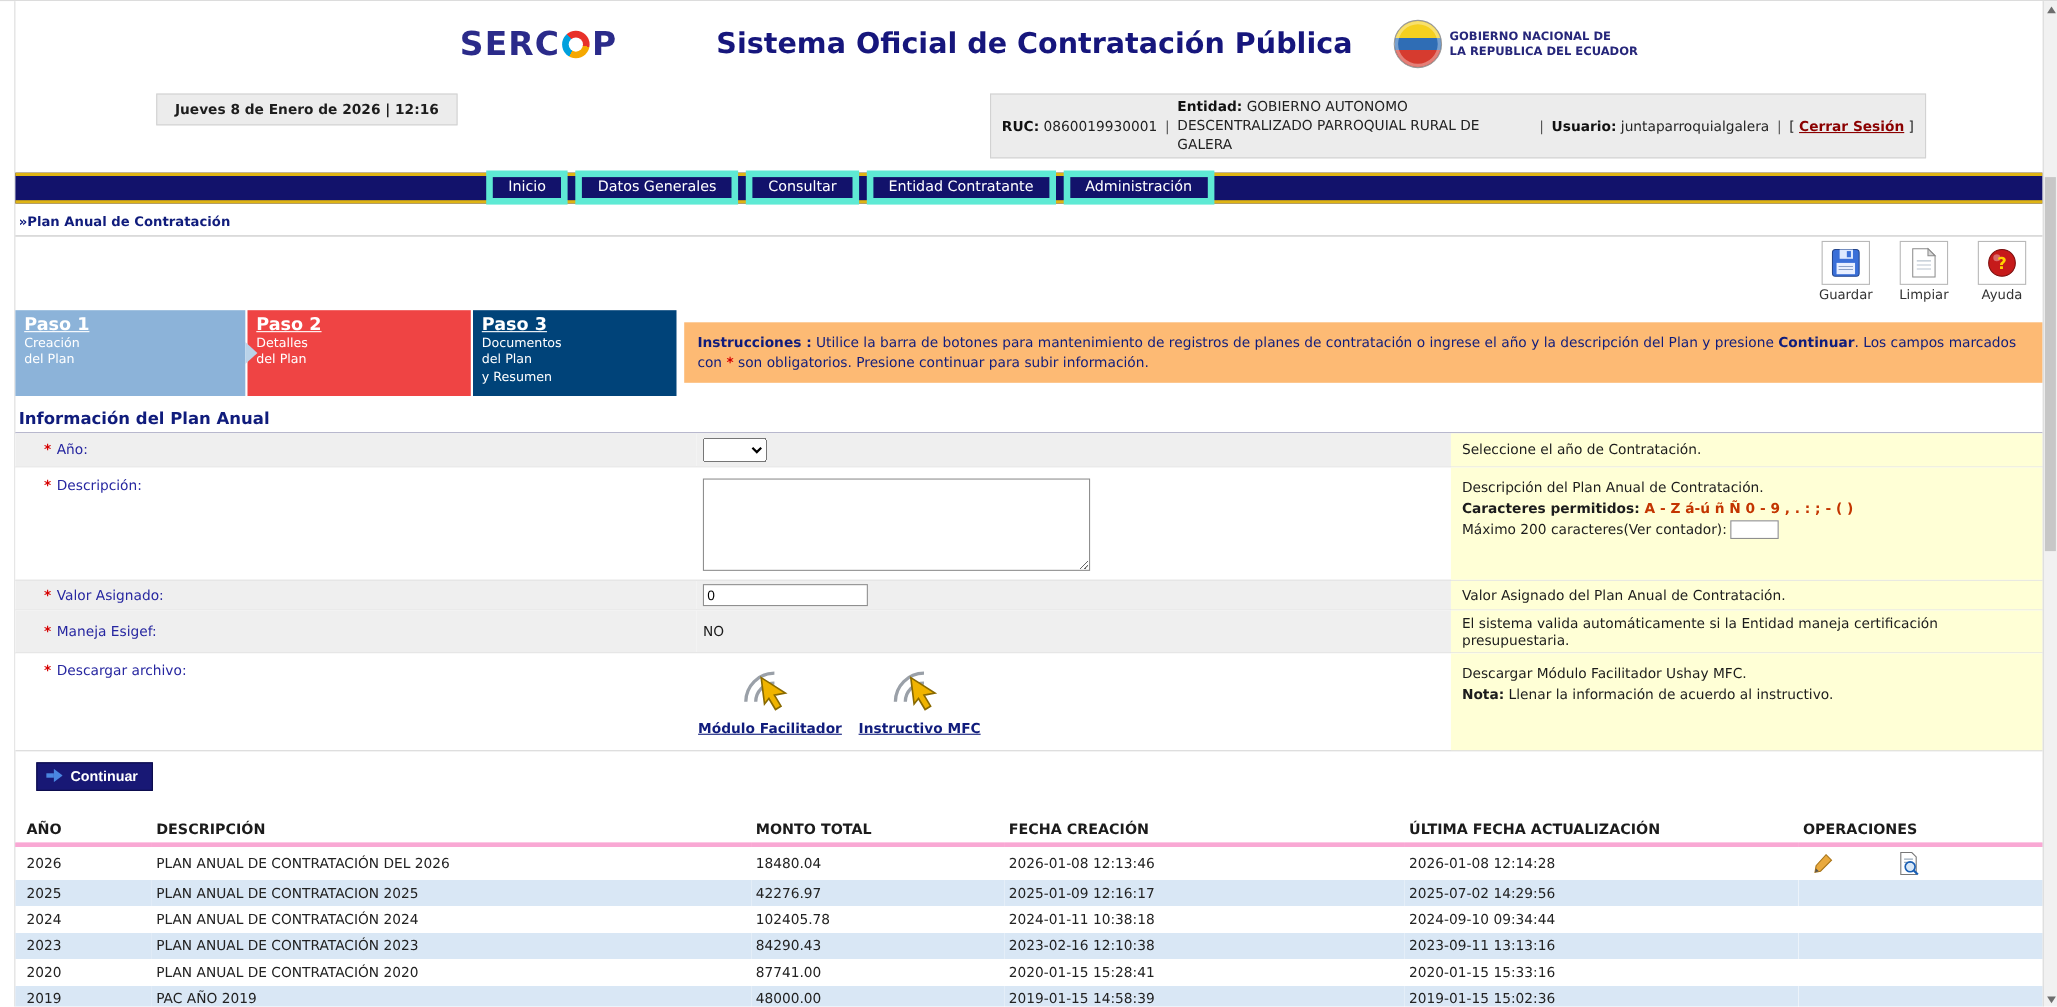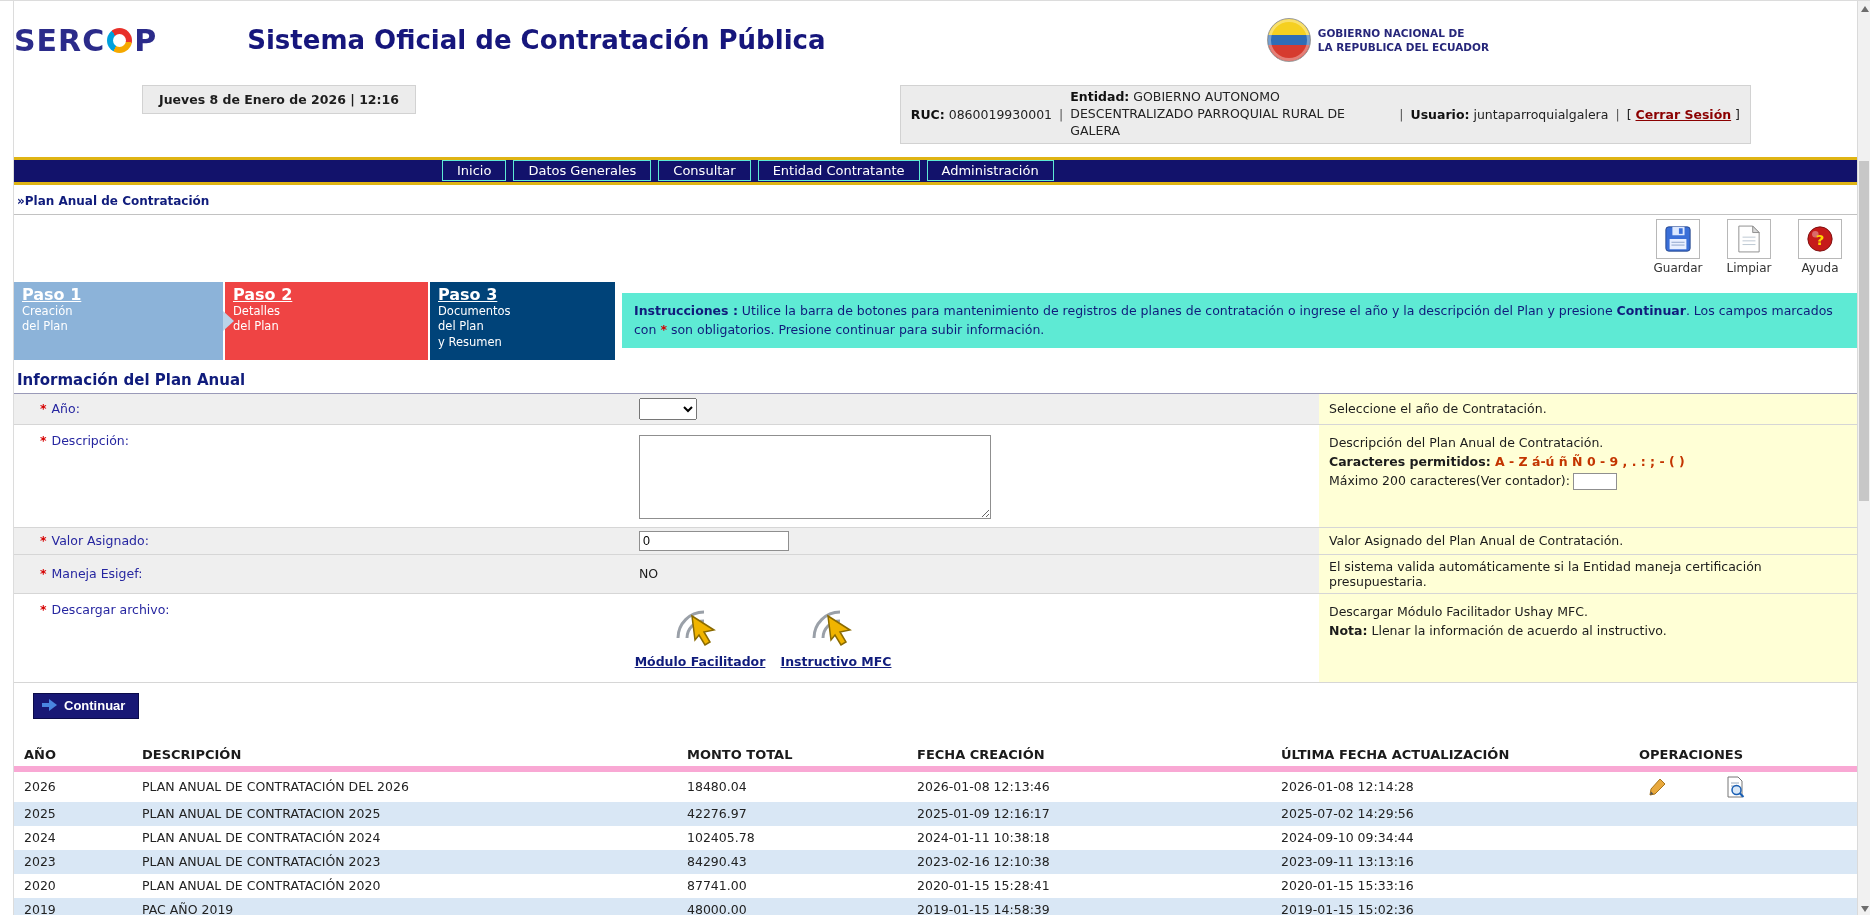--- a/index.html
+++ b/index.html
@@ -3,21 +3,21 @@
 <meta charset="utf-8">
 <style>
   * { margin:0; padding:0; box-sizing:border-box; }
   html,body { width:1870px; height:915px; background:#fff; overflow:hidden;
     font-family:"DejaVu Sans","Liberation Sans",sans-serif; font-size:12.5px; color:#222; }
   body { border-top:1px solid #dcdcdc; position:relative; }
   .page { margin-left:13px; width:1844px; border-left:1px solid #dcdcdc; min-height:914px; background:#fff; }
 
   
   .header { height:78px; display:flex; align-items:center; }
-  .sercop-logo { display:flex; align-items:center; font-size:30px; font-weight:bold; color:#2b2b8a; letter-spacing:1px; }
+  .sercop-logo { margin-left:404px; display:flex; align-items:center; font-size:30px; font-weight:bold; color:#2b2b8a; letter-spacing:1px; }
   .logo-o { width:25px; height:25px; border-radius:50%; position:relative; margin:0 2px; display:inline-block;
     background:conic-gradient(#e8312a 0 100deg,#f5a800 100deg 210deg,#00a0dd 210deg 320deg,#e8312a 320deg 360deg); }
   .logo-o::after { content:""; position:absolute; inset:6px; background:#fff; border-radius:50%; }
   .main-title { margin-left:90px; font-size:26px; font-weight:bold; color:#16167c; white-space:nowrap; }
   .gov-logo { margin-left:auto; margin-right:368px; display:flex; align-items:center; }
   .crest { width:44px; height:44px; border-radius:50%; border:1px solid #999; flex:none;
     background:linear-gradient(180deg,#f5d020 0 38%,#2f6db5 38% 62%,#d63b2f 62% 100%);
     box-shadow:inset 0 0 0 3px rgba(255,255,255,.35); }
   .gov-text { margin-left:7px; font-size:10.5px; font-weight:bold; color:#26267a; line-height:1.35; white-space:nowrap; }
 
@@ -27,21 +27,21 @@
   .rucbox { margin-left:auto; margin-right:106px; background:#ececec; border:1px solid #d2d2d2; padding:3px 10px;
     display:flex; align-items:center; gap:7px; min-height:38px; }
   .rucbox b { color:#111; }
   .entity-block { display:inline-block; width:322px; line-height:1.35; }
   .sep { color:#555; }
   .logout { color:#8b0000; font-weight:bold; text-decoration:underline; cursor:pointer; }
 
   
   .nav { margin-top:13px; background:#12126b; border-top:3px solid #dfb414; border-bottom:3px solid #dfb414;
     height:28px; display:flex; align-items:center; padding-left:428px; gap:7px; }
-  .nav-item { color:#fff; font-size:13px; padding:2px 14px; border:1px solid #5eead4; cursor:pointer; white-space:nowrap; }
+  .nav-item { color:#fff; font-size:13px; padding:2px 14px; border:6px solid #5eead4; cursor:pointer; white-space:nowrap; }
 
   
   .page-title { margin-top:4px; padding:5px 0 6px 3px; font-size:12px; font-weight:bold; color:#101c7c; border-bottom:1px solid #c2c2c2; }
 
   
   .toolbar { display:flex; justify-content:flex-end; gap:13px; padding:4px 8px 2px 0; }
   .tool-btn { width:58px; text-align:center; cursor:pointer; }
   .tool-icon-box { width:44px; height:40px; border:1px solid #b8b8b8; background:#fff; margin:0 auto;
     display:flex; align-items:center; justify-content:center; }
   .tool-label { font-size:12px; color:#333; margin-top:2px; }
@@ -49,21 +49,21 @@
   
   .wizard { display:flex; margin-top:5px; align-items:stretch; }
   .step { min-height:78px; color:#fff; padding:3px 10px 4px 8px; position:relative; }
   .step-title { font-size:16px; font-weight:bold;text-decoration:underline; }
   .step-line { font-size:11.5px; line-height:1.35; }
   .step-1 { width:209px; background:#8cb3d9; }
   .step-2 { width:203px; background:#ef4444; margin-left:2px; }
   .step-3 { width:185px; background:#004379; margin-left:2px; }
   .step-1::after { content:""; position:absolute; right:-11px; top:50%; margin-top:-10px; z-index:2;
     border-left:11px solid #bad3e9; border-top:10px solid transparent; border-bottom:10px solid transparent; }
-  .instructions { flex:1; margin-left:7px; background:#5eead4; align-self:center; padding:9px 12px;
+  .instructions { flex:1; margin-left:7px; background:#fdba74; align-self:center; padding:9px 12px;
     font-size:12.5px; color:#101c7c; line-height:1.5; }
   .instr-bold { font-weight:bold; }
   .instr-star { color:#d60000; font-weight:bold; }
 
   
   .section-title { margin-top:5px; padding:6px 0 4px 3px; font-size:15px; font-weight:bold; color:#101c7c; border-bottom:1px solid #9a9ab8; }
   .form-row { display:flex; align-items:stretch; border-bottom:1px solid #d6d6d6; background:#fff; }
   .f-label { width:619px; padding-left:26px; color:#2626a0; display:flex; align-items:center; }
   .f-input { width:686px; padding-left:6px; display:flex; align-items:center; }
   .f-help  { flex:1; background:#ffffd6; padding:4px 10px; display:flex; align-items:center; color:#1c1c1c; }
@@ -84,21 +84,21 @@
   .allowed-chars { font-weight:bold; color:#c33500; }
   .esigef-value { color:#1c1c1c; }
   .download-area { display:flex; gap:18px; padding:2px 0 0 2px; }
   .dl-link { display:flex; flex-direction:column; align-items:center; cursor:pointer; width:118px; }
   .dl-label { color:#101c7c; font-weight:bold; text-decoration:underline; font-size:12.5px; margin-top:2px; white-space:nowrap; }
   .continue-btn { margin:10px 0 0 19px; background:#181875; border:1px solid #0b0b49; color:#fff; font-weight:bold;
     font-size:13px; padding:4px 13px 5px 8px; display:inline-flex; align-items:center; gap:7px; cursor:pointer; }
 
   
   .data-table { width:100%; border-collapse:collapse; table-layout:fixed; margin-top:24px; }
-  .data-table th { text-align:left; font-size:13px; font-weight:bold; color:#1b1b1b; padding:4px 4px 4px 4px; border-bottom:6px solid #f9a8d4; white-space:nowrap; }
+  .data-table th { text-align:left; font-size:13px; font-weight:bold; color:#1b1b1b; padding:4px 4px 4px 4px; border-bottom:4px solid #f9a8d4; white-space:nowrap; }
   .data-table td { font-size:12.5px; color:#222; padding:4px; height:24px; white-space:nowrap; overflow:hidden; }
   .data-table th:first-child, .data-table td:first-child { padding-left:10px; }
   .data-table tr.alt td { background:#d9e7f5; }
   .ops { display:flex; align-items:center; gap:58px; padding-left:8px; }
   .op-icon { cursor:pointer; display:inline-flex; }
 
   
   .scrollbar { position:absolute; top:0; right:0; width:13px; height:915px; background:#f1f1f1; border-left:1px solid #dadada; }
   .sb-arrow { width:13px; height:15px; display:flex; align-items:center; justify-content:center; }
   .sb-arrow.down { position:absolute; bottom:0; }

